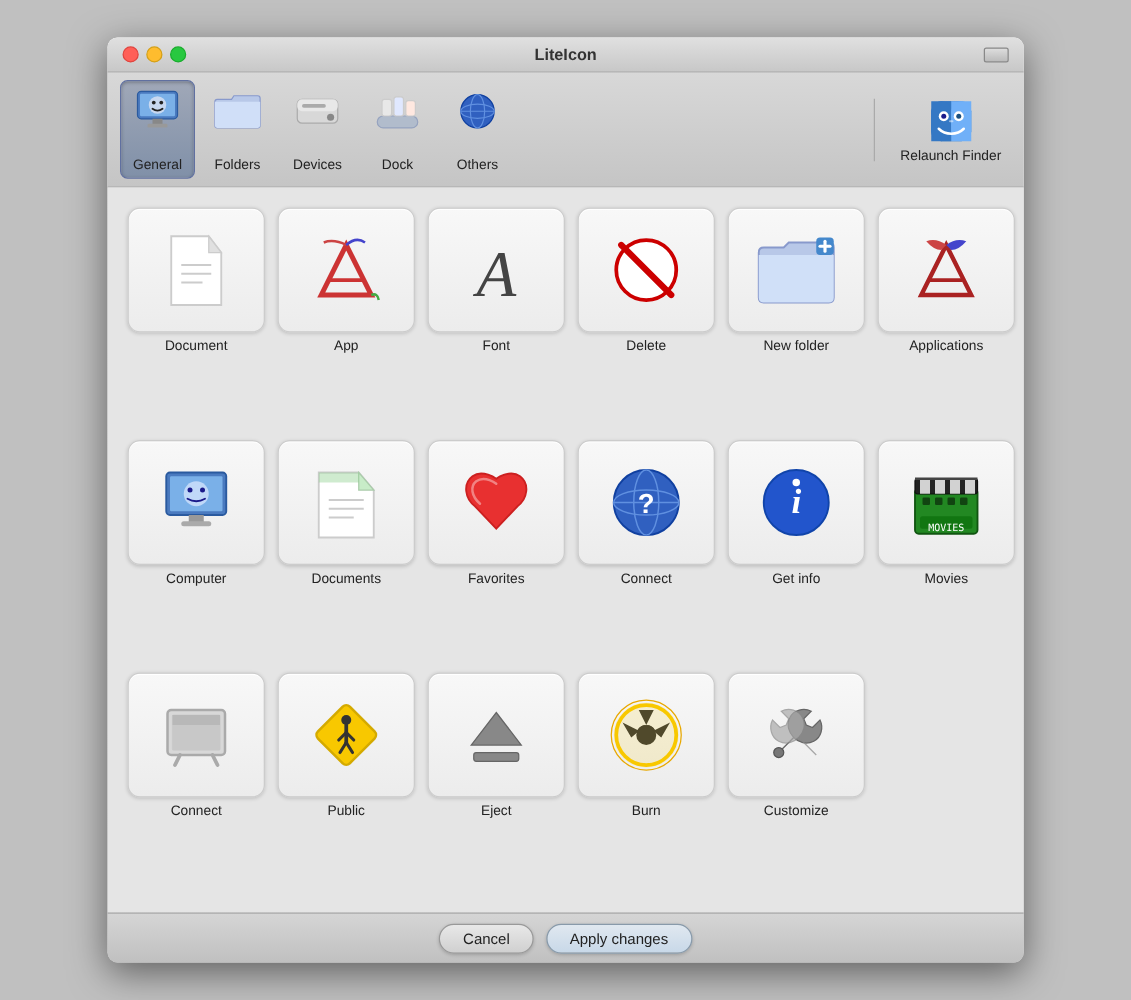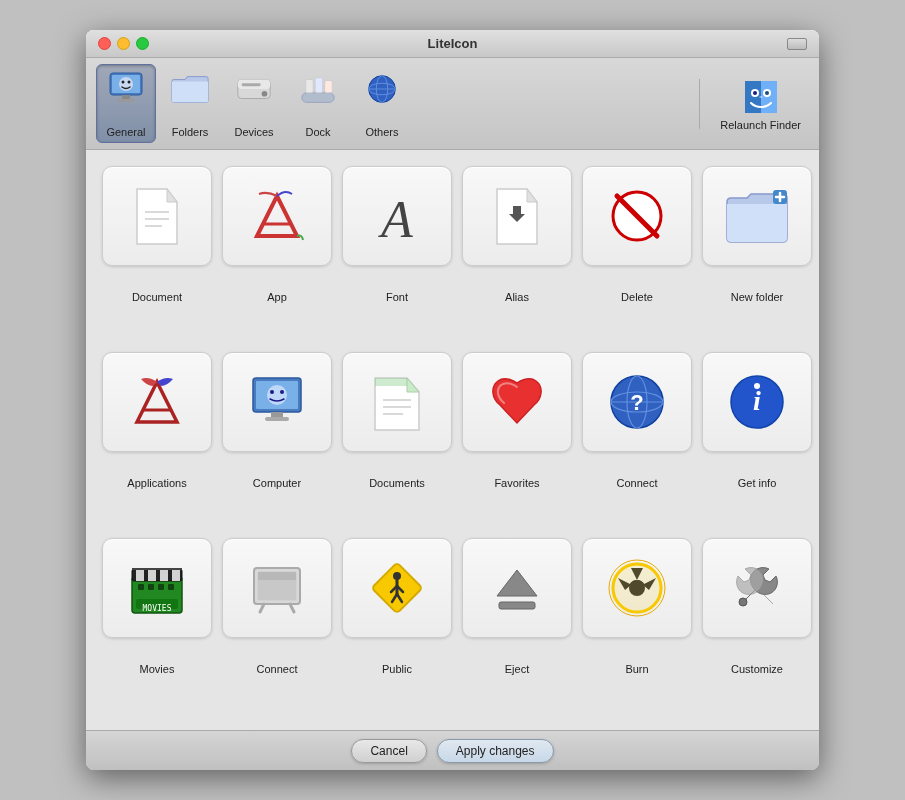--- a/index.html
+++ b/index.html
@@ -145,21 +145,20 @@
       box-shadow: inset 0 1px 0 rgba(255,255,255,0.9), 0 1px 3px rgba(0,0,0,0.15);
       display: flex;
       align-items: center;
       justify-content: center;
       margin-bottom: 5px;
     }
     .icon-label {
       font-size: 11px;
       color: #222;
       text-align: center;
-      margin-top: 20px;
     }
 
     
     .bottombar {
       background: linear-gradient(to bottom, #d5d5d5, #c0c0c0);
       border-top: 1px solid #aaa;
       height: 40px;
       display: flex;
       align-items: center;
       justify-content: center;
@@ -327,31 +326,20 @@
 
     <div class="icon-item">
       <div class="icon-box">
         <svg width="60" height="68" viewBox="0 0 60 68">
           <text x="30" y="55" text-anchor="middle" font-family="Georgia, serif" font-size="52" fill="#444" font-style="italic">A</text>
         </svg>
       </div>
       <span class="icon-label">Font</span>
     </div>
 
-    <div class="icon-item">
-      <div class="icon-box">
-        <svg width="60" height="65" viewBox="0 0 60 65">
-          <path d="M10 5 L40 5 L50 18 L50 60 L10 60 Z" fill="white" stroke="#ccc" stroke-width="1.5"></path>
-          <path d="M40 5 L40 18 L50 18 Z" fill="#e0e0e0" stroke="#ccc" stroke-width="1"></path>
-
-          <path d="M30 38 L38 30 L34 30 L34 22 L26 22 L26 30 L22 30 Z" fill="#555"></path>
-        </svg>
-      </div>
-      <span class="icon-label">Alias</span>
-    </div>
 
     <div class="icon-item">
       <div class="icon-box">
         <svg width="60" height="60" viewBox="0 0 60 60">
           <circle cx="30" cy="30" r="24" fill="white" stroke="#cc0000" stroke-width="3"></circle>
           <line x1="10" y1="10" x2="50" y2="50" stroke="#cc0000" stroke-width="5" stroke-linecap="round"></line>
         </svg>
       </div>
       <span class="icon-label">Delete</span>
     </div>

